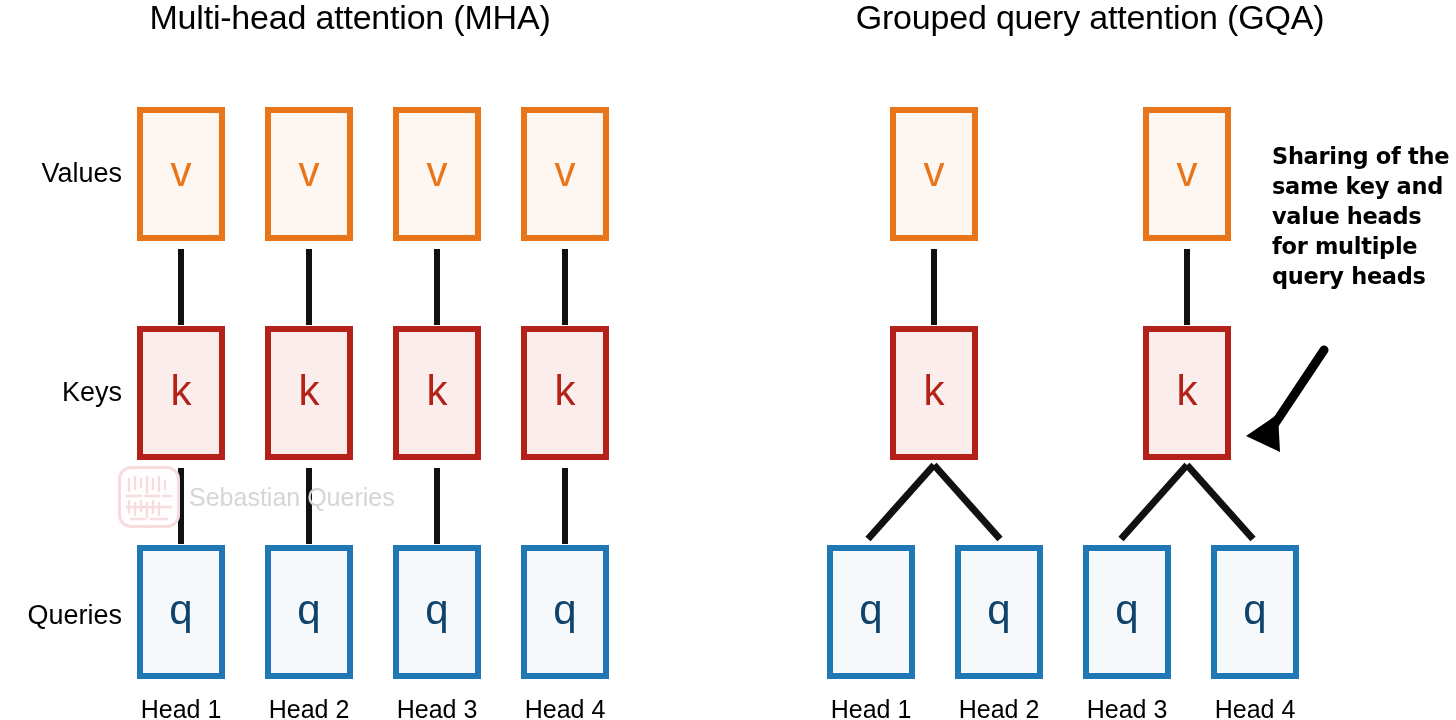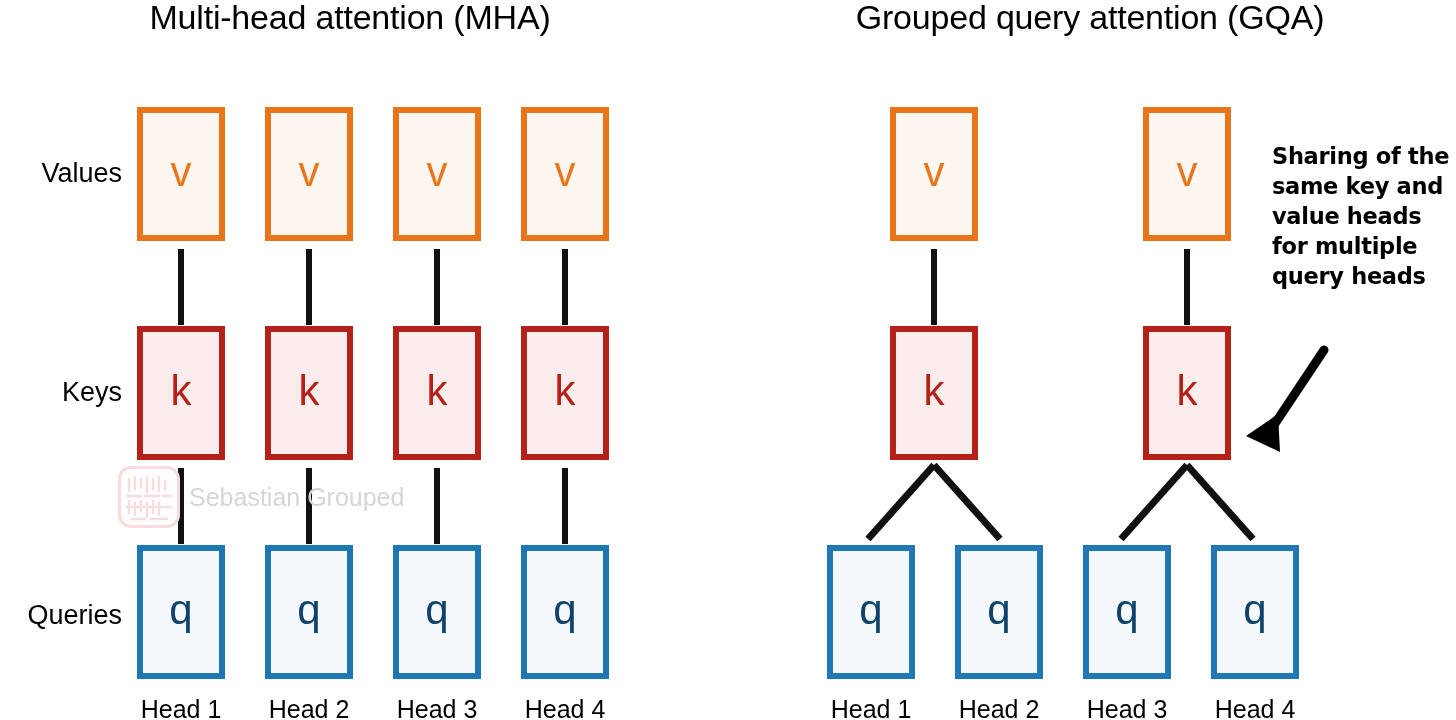--- a/index.html
+++ b/index.html
@@ -290,16 +290,16 @@
           <path d="M8 10 L8 22 M14 8 L14 20 M20 10 L20 18"></path>
           <path d="M26 8 L26 24 M32 10 L32 20 M38 8 L38 22 M44 12 L44 20"></path>
           <path d="M6 27 L20 27 M24 27 L38 27 M42 27 L50 27"></path>
           <path d="M8 32 L8 44 M14 34 L14 46 M20 32 L20 42"></path>
           <path d="M26 34 L26 48 M32 32 L32 44 M38 34 L38 46"></path>
           <path d="M6 38 L18 38 M22 38 L36 38 M40 38 L50 38"></path>
           <path d="M10 50 L24 50 M30 50 L46 50"></path>
         </g>
       </svg>
     </div>
-    <div id="watermark-text">Sebastian Grouped</div>
+    <div id="watermark-text">Sebastian Queries</div>
   </div>
 
 </div>
 
 </body></html>

